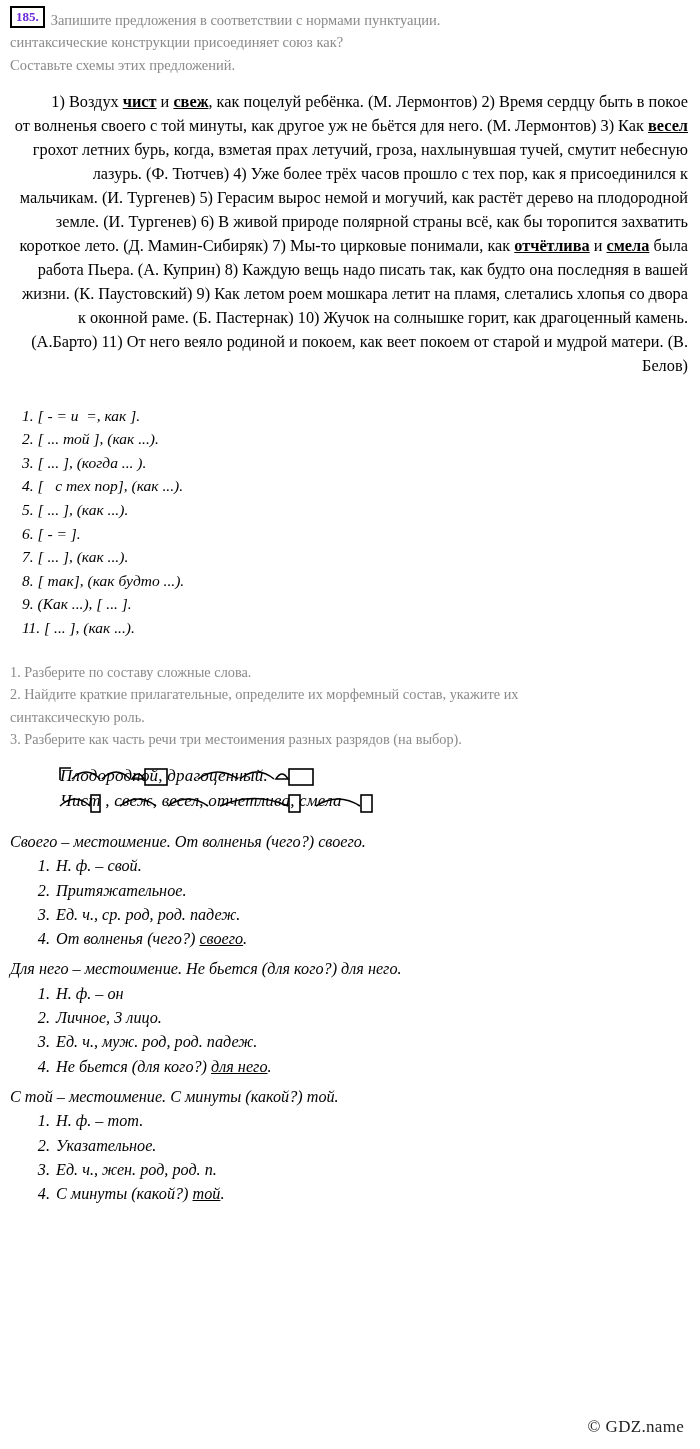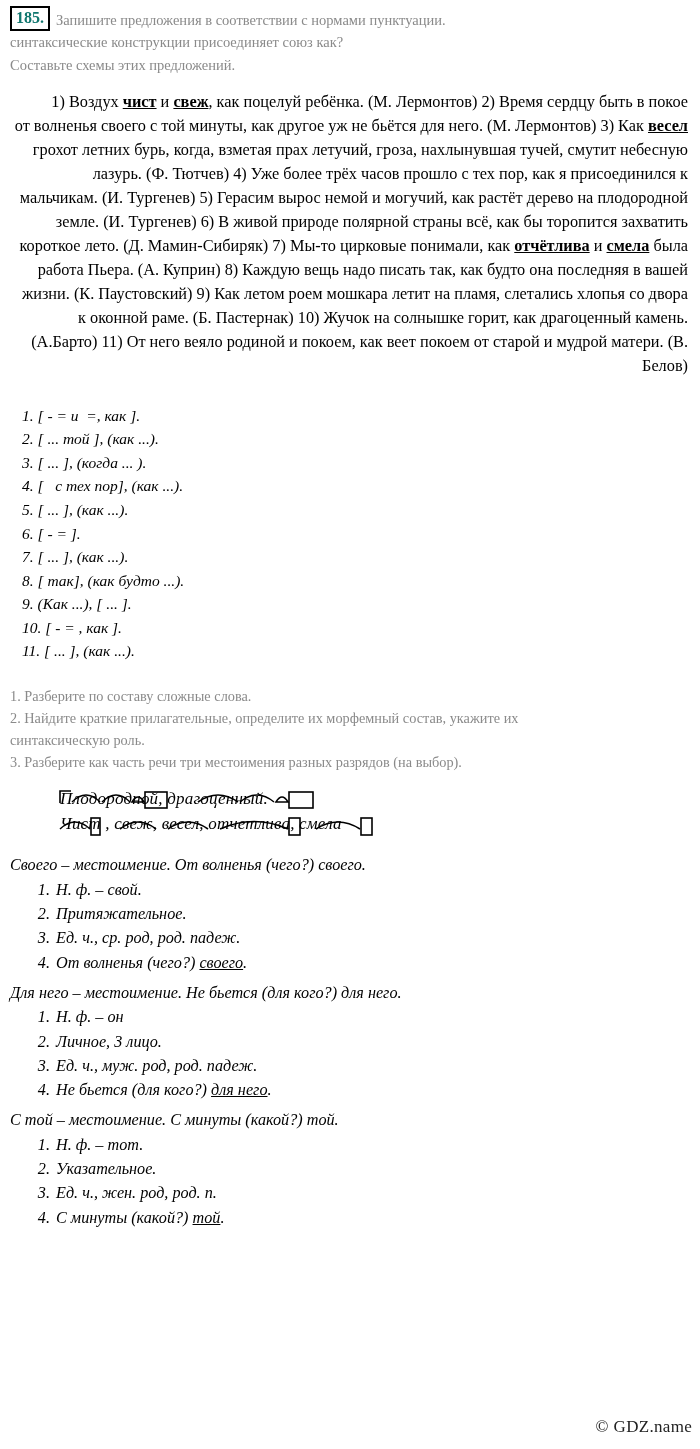--- a/index.html
+++ b/index.html
@@ -8,22 +8,22 @@
     font-family:"Liberation Serif","DejaVu Serif",serif;
     color:#000;overflow:hidden;position:relative;
   }
   .page{position:relative;width:700px;height:1449px;}
 
   
   .header{padding:6px 10px 0 10px;}
   .hdr-row{display:flex;align-items:flex-start;gap:6px;}
   .exnum{
     display:inline-block;border:2px solid #000;
-    font-weight:bold;font-size:16px;line-height:1;
-    padding:2px 4px 3px 4px;color:#0f766e;white-space:nowrap;
+    font-weight:bold;font-size:13px;line-height:1;
+    padding:2px 4px 3px 4px;color:#6d28d9;white-space:nowrap;
   }
   .task-gray{color:#8a8a8a;font-size:14.5px;line-height:1.55;}
   .task-gray .l{display:block;}
   .hdr-first{padding-top:3px;}
 
   
   .body-text{
     margin:14px 12px 0 12px;
     font-size:16.3px;line-height:1.47;text-align:right;color:#000;
   }
@@ -53,21 +53,21 @@
   .pron .head{margin:0;}
   .pron ol{margin:0 0 0 0;padding-left:46px;list-style:none;counter-reset:pl;}
   .pron ol li{counter-increment:pl;position:relative;padding-left:0;}
   .pron ol li:before{
     content:counter(pl) ".";position:absolute;left:-28px;width:22px;text-align:right;
   }
   .pron .uu{text-decoration:underline;}
 
   
   .footer{
-    position:absolute;right:8px;bottom:12px;
+    position:absolute;right:16px;bottom:12px;
     font-size:17px;color:#222;font-family:"Liberation Serif","DejaVu Serif",serif;
     letter-spacing:.3px;
   }
   .footer .cmark{margin-right:5px;}
 </style>
 </head>
 <body>
 
 <div class="page">
 
@@ -89,21 +89,20 @@
   <div class="schemas" id="schema-list">
       <div>1. [ - = и  =, как ].</div>
       <div>2. [ ... той ], (как ...).</div>
       <div>3. [ ... ], (когда ... ).</div>
       <div>4. [   с тех пор], (как ...).</div>
       <div>5. [ ... ], (как ...).</div>
       <div>6. [ - = ].</div>
       <div>7. [ ... ], (как ...).</div>
       <div>8. [ так], (как будто ...).</div>
       <div>9. (Как ...), [ ... ].</div>
-      <div>10. [ - = , как ].</div>
       <div>11. [ ... ], (как ...).</div>
     </div>
 
   <div class="subtasks" id="subtask-list">
       <div>1. Разберите по составу сложные слова.</div>
       <div>2. Найдите краткие прилагательные, определите их морфемный состав, укажите их</div>
       <div>синтаксическую роль.</div>
       <div>3. Разберите как часть речи три местоимения разных разрядов (на выбор).</div>
     </div>
 

